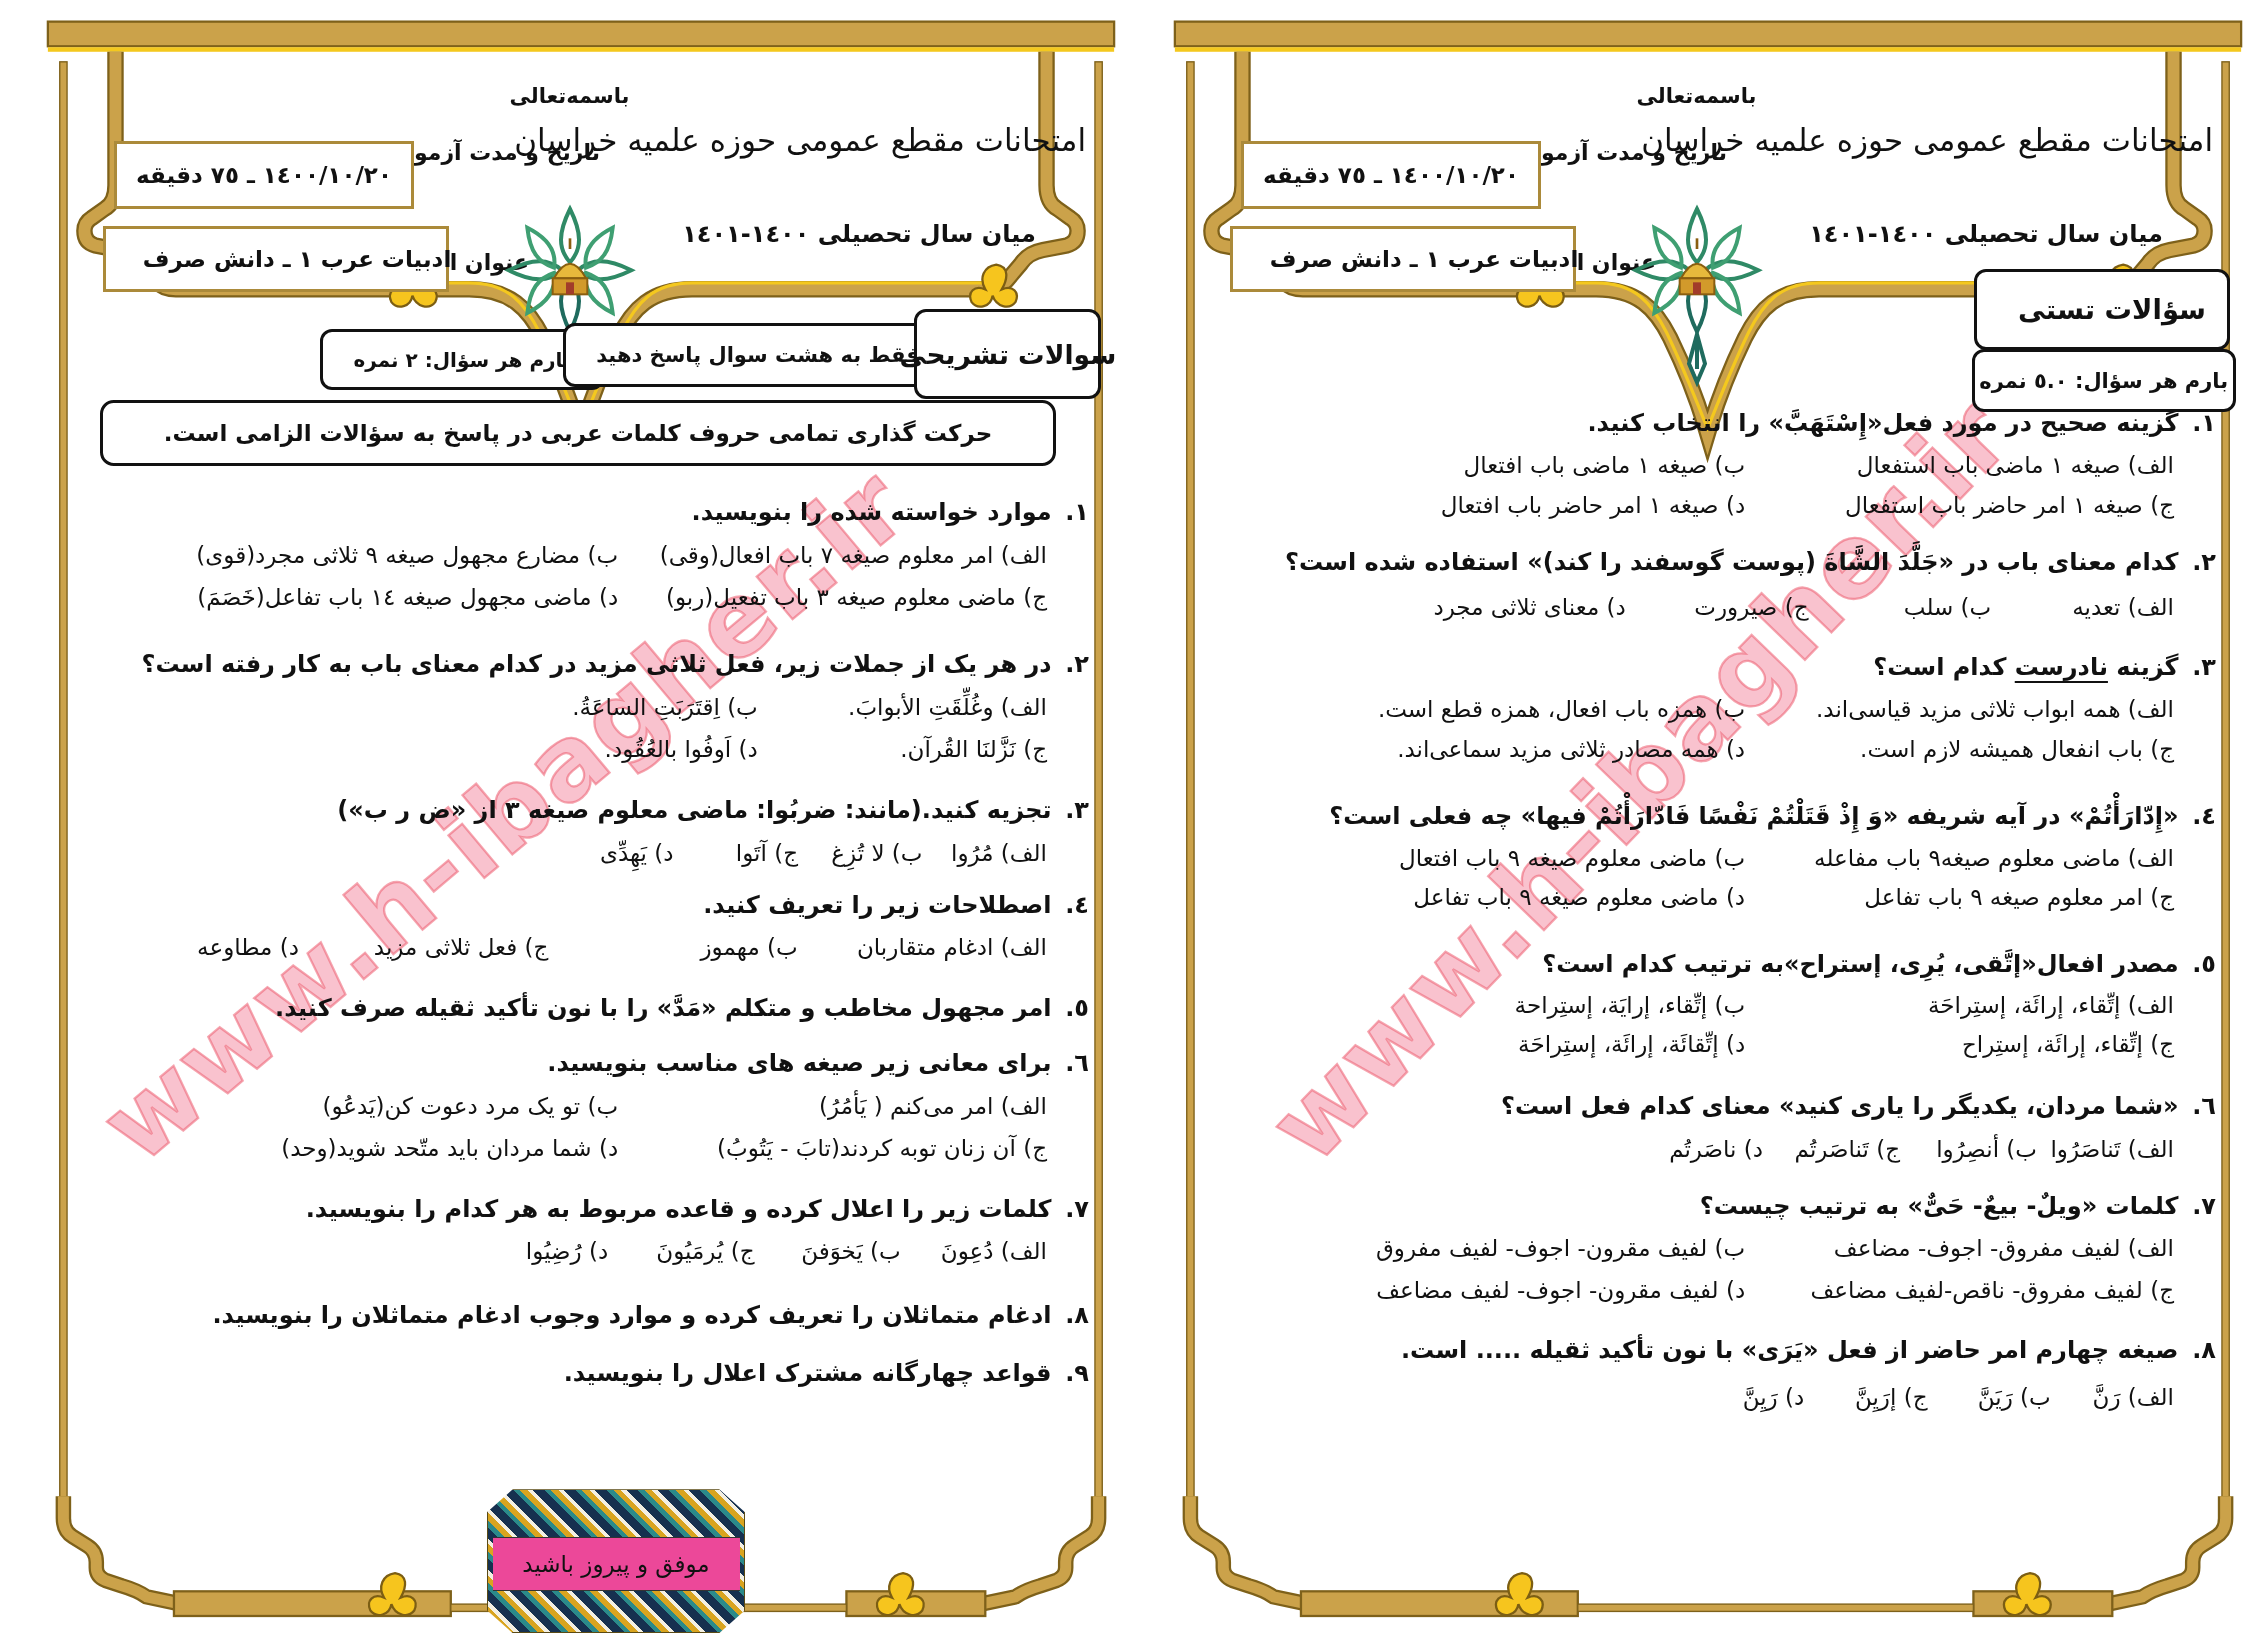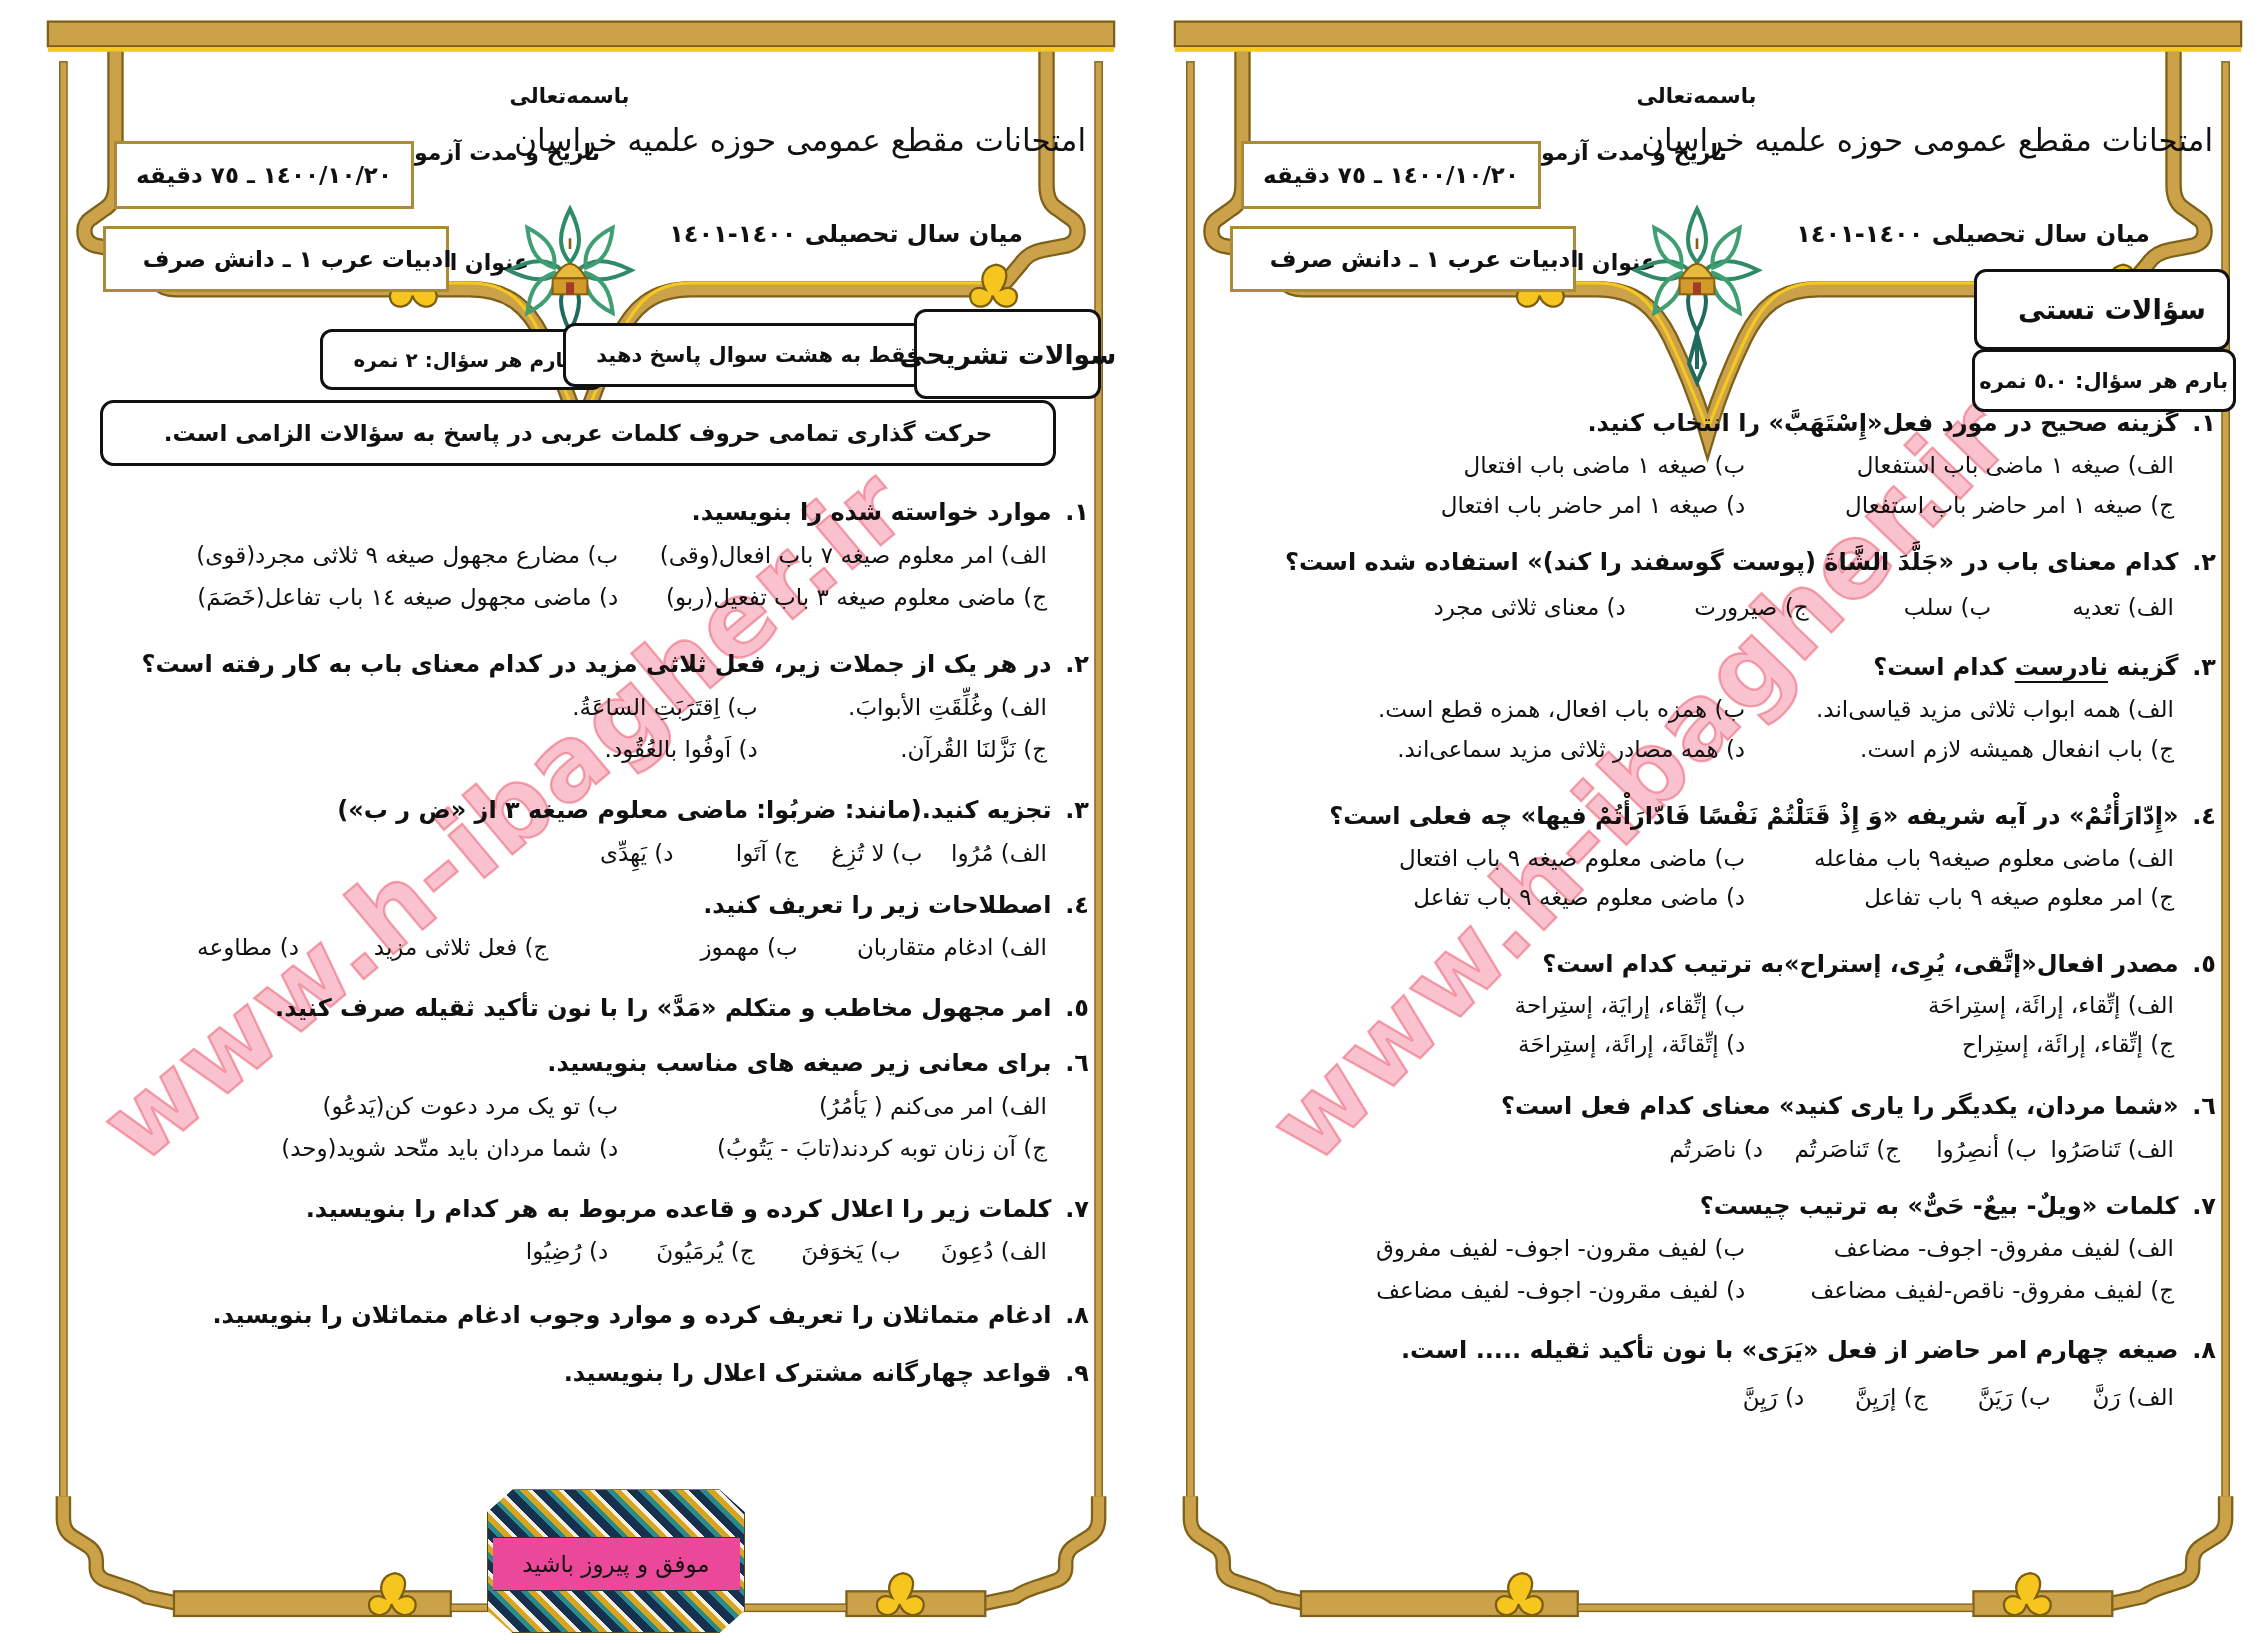--- a/index.html
+++ b/index.html
@@ -19,21 +19,21 @@
     transform-origin:0 0;pointer-events:none;z-index:1;letter-spacing:1.8px;
   }
   #pageL .wm{left:44px;top:1087px;transform:rotate(-40deg);}
   #pageR .wm{left:84px;top:1095px;transform:rotate(-46deg);}
 
   
   .basmala{position:absolute;top:77px;left:425px;width:219px;text-align:center;
     font-size:21px;font-weight:bold;direction:rtl;z-index:2;}
   .htitle{position:absolute;top:115px;right:41px;width:480px;text-align:center;
     font-size:31px;font-weight:normal;direction:rtl;z-index:2;white-space:nowrap;}
-  .hsub{position:absolute;top:213px;right:41px;width:480px;text-align:center;
+  .hsub{position:absolute;top:213px;right:28px;width:480px;text-align:center;
     font-size:24px;font-weight:bold;direction:rtl;z-index:2;white-space:nowrap;}
   .hlabel{position:absolute;font-size:22px;font-weight:bold;direction:rtl;z-index:2;white-space:nowrap;}
   .vbox{position:absolute;border:3.7px solid #ab8a3a;background:#fff;display:flex;
     align-items:center;justify-content:center;font-weight:bold;font-size:23px;
     direction:rtl;z-index:2;white-space:nowrap;}
   #pageL .lab1,#pageR .lab1{top:133px;right:527px;}
   #pageL .box1,#pageR .box1{top:108px;right:713px;width:294px;height:62px;margin-top:26px;}
   #pageL .lab2,#pageR .lab2{top:243px;right:598px;}
   #pageL .box2,#pageR .box2{top:219px;right:678px;width:298px;height:60px;padding-left:42px;}
   .logo{position:absolute;left:455px;top:194px;z-index:2;}

